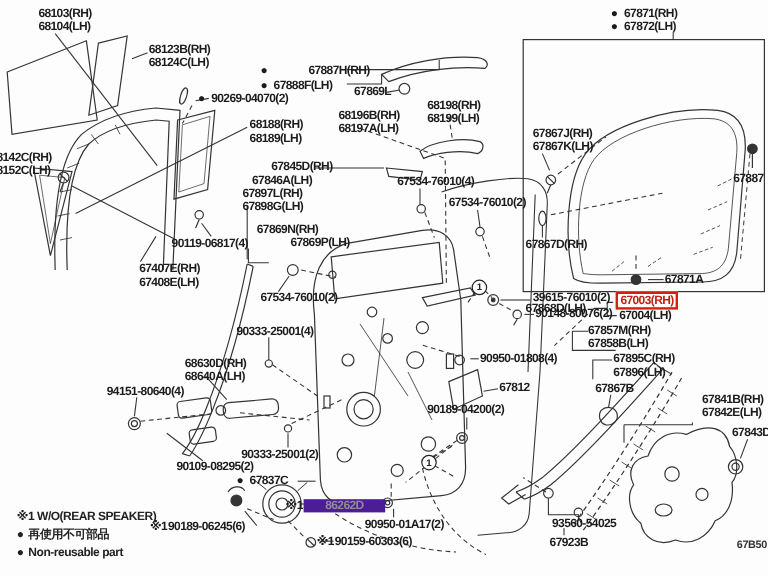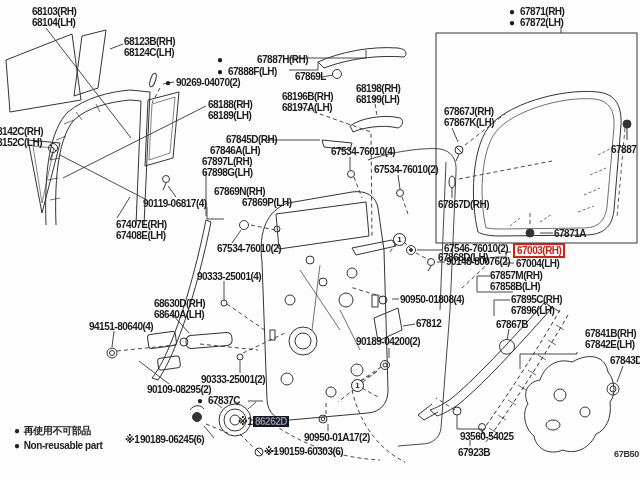--- a/index.html
+++ b/index.html
@@ -2,21 +2,21 @@
 <html><head>
 <meta charset="utf-8">
 <style>
   html,body{margin:0;padding:0;background:#e8e8e8;}
   #stage{position:relative;width:640px;height:480px;background:#fdfdfd;overflow:hidden;
          font-family:"Liberation Sans","DejaVu Sans",sans-serif;}
   #art{position:absolute;left:0;top:0;}
   .lbl{position:absolute;white-space:nowrap;font-size:10px;font-weight:bold;
        letter-spacing:-0.5px;color:#1c1c1c;line-height:11px;}
   .lbl.redbox{border:2px solid #d81e12;color:#c52016;padding:0 2px;background:#fff;z-index:5;}
-  .lbl.greybox{background:#0f172a;color:#8f8f8f;padding:0 2px;text-align:right;}
+  .lbl.greybox{background:#4c1d95;color:#8f8f8f;padding:0 18px;text-align:right;}
   .callout{position:absolute;width:11px;height:11px;border:1.2px solid #222;border-radius:50%;
            font-size:8px;font-weight:bold;color:#222;text-align:center;line-height:11px;background:#fdfdfd;}
   #legend{position:absolute;left:14px;top:423px;font-size:10px;font-weight:bold;
           letter-spacing:-0.4px;color:#222;line-height:15px;}
   #legend .row{display:flex;align-items:center;gap:4px;}
   #diagram-code{position:absolute;left:614px;top:449px;font-size:9px;font-weight:bold;color:#333;letter-spacing:-0.3px;}
 </style>
 </head>
 <body>
 
@@ -265,21 +265,21 @@
       <span class="lbl" style="left: 214px; top: 197px; margin-left: 28px;">67869P(LH)</span>
       <span class="lbl" style="left: 217px; top: 243px;">67534-76010(2)</span>
       <span class="lbl" style="left: 331px; top: 146px;">67534-76010(4)</span>
       <span class="lbl" style="left: 374px; top: 164px;">67534-76010(2)</span>
       <span class="lbl" style="left: 444px; top: 106px;">67867J(RH)</span>
       <span class="lbl" style="left: 444px; top: 117px;">67867K(LH)</span>
       <span class="lbl" style="left: 611px; top: 144px;">67887</span>
       <span class="lbl" style="left: 438px; top: 199px;">67867D(RH)</span>
       <span class="lbl" style="left: 438px; top: 210px; margin-top: 42px;">67868D(LH)</span>
       <span class="lbl" style="left: 554px; top: 228px;">67871A</span>
-      <span class="lbl" style="left: 444px; top: 243px;">67546-76010(2)</span>
+      <span class="lbl" style="left: 444px; top: 243px;">39615-76010(2)</span>
       <span class="lbl" style="left: 446px; top: 256px;">90148-80076(2)</span>
       <span class="lbl redbox" style="left: 513px; top: 243px;">67003(RH)</span>
       <span class="lbl" style="left: 516px; top: 258px;">67004(LH)</span>
       <span class="lbl" style="left: 490px; top: 270px;">67857M(RH)</span>
       <span class="lbl" style="left: 490px; top: 281px;">67858B(LH)</span>
       <span class="lbl" style="left: 511px; top: 294px;">67895C(RH)</span>
       <span class="lbl" style="left: 511px; top: 305px;">67896(LH)</span>
       <span class="lbl" style="left: 496px; top: 319px;">67867B</span>
       <span class="lbl" style="left: 585px; top: 328px;">67841B(RH)</span>
       <span class="lbl" style="left: 585px; top: 339px;">67842E(LH)</span>
@@ -306,20 +306,23 @@
       <span class="lbl" style="left: 458px; top: 447px;">67923B</span>
     </div>
 
   <div id="callouts-layer">
       <div class="callout" style="left: 393px; top: 233px;">1</div>
       <div class="callout" style="left: 351px; top: 379px;">1</div>
     </div>
 
   <div id="legend">
     <div class="row">
+      <span>※1 W/O(REAR SPEAKER)</span>
+    </div>
+    <div class="row">
       <span>●</span>
       <span>再使用不可部品</span>
     </div>
     <div class="row">
       <span>●</span>
       <span>Non-reusable part</span>
     </div>
   </div>
 
   <div id="diagram-code">67B50</div>

